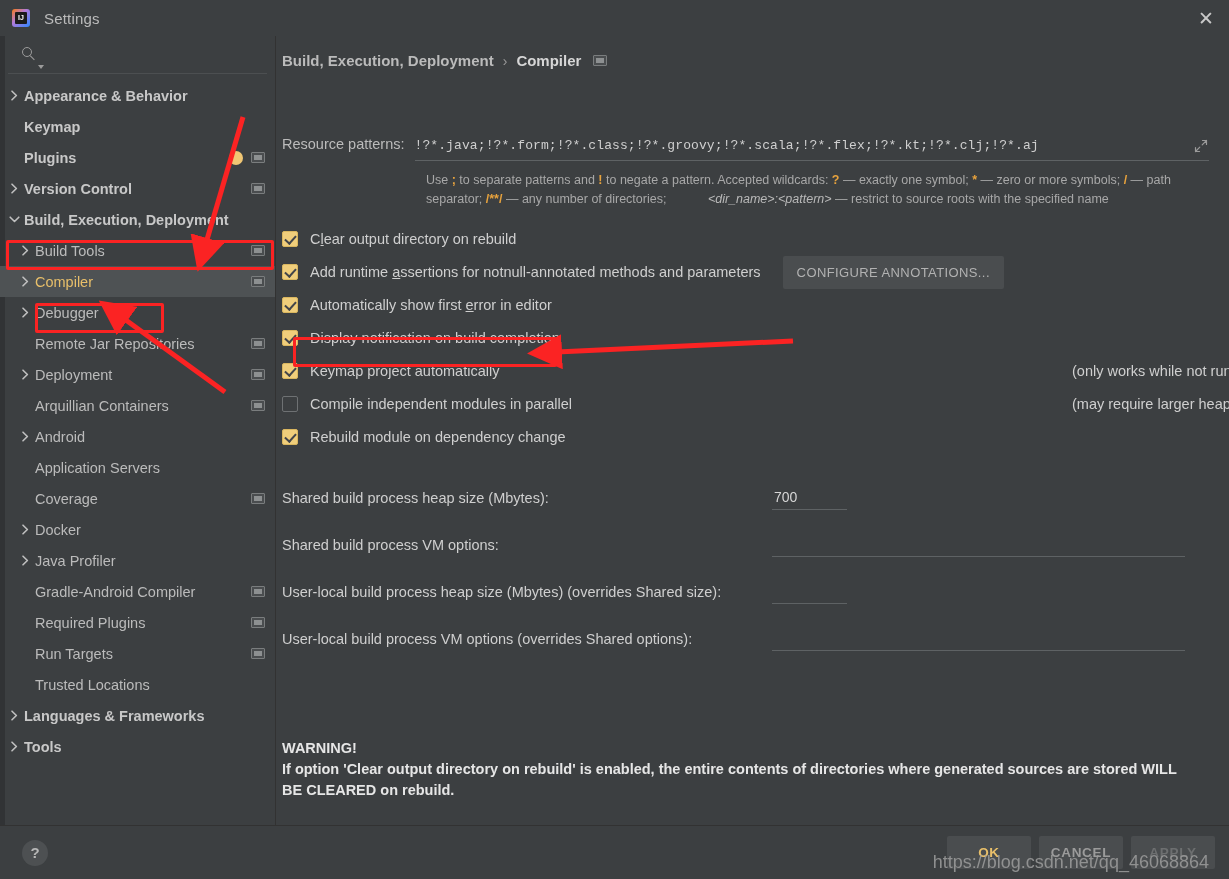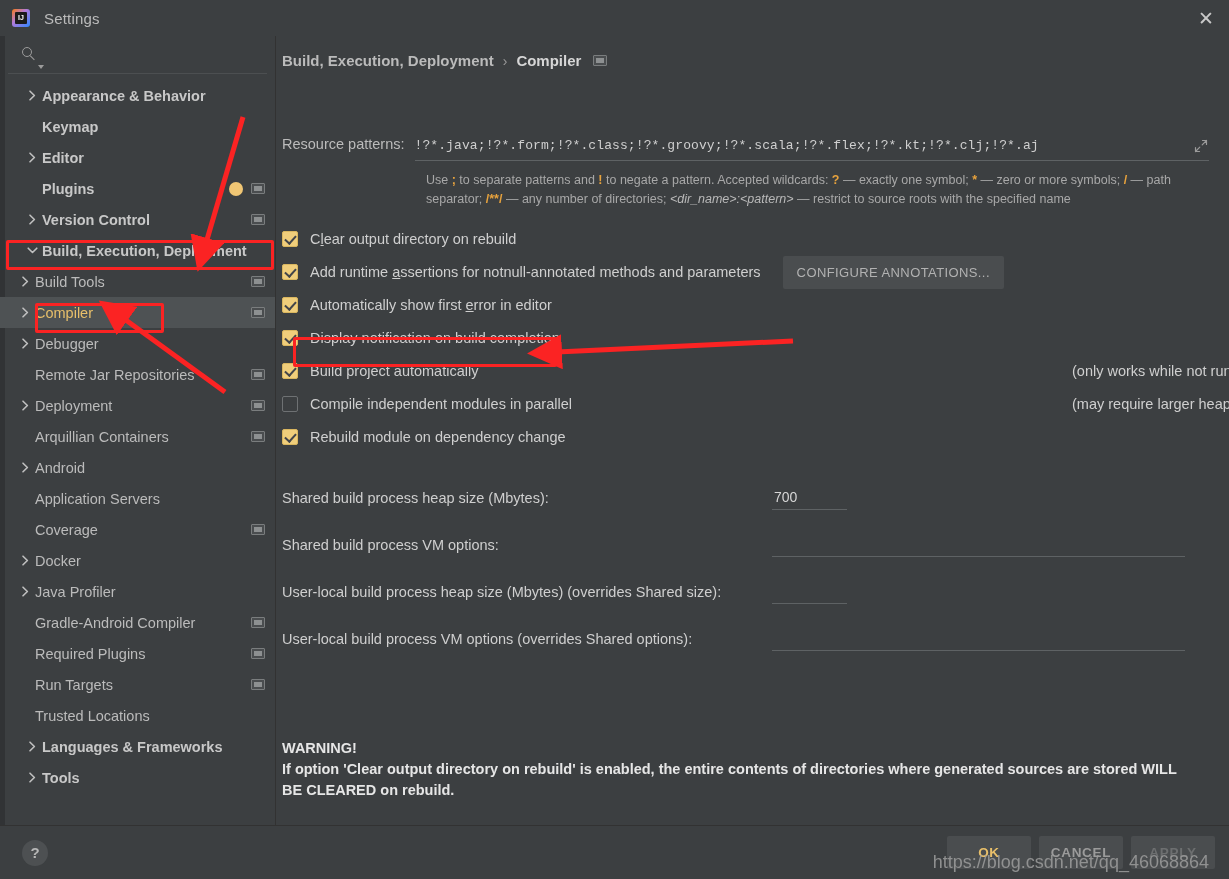--- a/index.html
+++ b/index.html
@@ -134,21 +134,21 @@
     content: ""; position: absolute; left: 2px; top: 2px;
     right: 2px; bottom: 2px; background: #8d9091;
   }
   .dot-update {
     margin-left: auto; width: 14px; height: 14px;
     border-radius: 50%; background: #f0c674; flex: 0 0 14px;
   }
   .dot-update + .badge-proj { margin-left: 8px; }
 
   
-  .lvl0 { padding-left: 22px; }
+  .lvl0 { padding-left: 4px; }
   .lvl1 { padding-left: 15px; }
   .lvl0 .tree-label, .lvl1 .tree-label { }
 
   
   .main {
     flex: 1 1 auto; background: #3c3f41;
     position: relative; overflow: hidden;
     padding: 0 20px 0 0;
   }
   .breadcrumb {
@@ -187,21 +187,21 @@
     margin-left: auto; flex: 0 0 auto;
     width: 16px; height: 16px; position: relative; cursor: pointer;
   }
 
   .hint-block {
     margin: 10px 0 0 150px;
     max-width: 750px;
     font-size: 12.5px; line-height: 19px; color: #a8a8a8;
   }
   .hi { color: #e8a33d; font-weight: bold; }
-  .it { font-style: italic; color: #b9b9b9; }
+  .it { font-style: italic; color: #b9b9b9; margin-left: 38px; }
 
   .checks { margin: 14px 0 0 6px; }
   .check-row {
     display: flex; align-items: center;
     height: 33px; position: relative;
   }
   .cb {
     width: 16px; height: 16px; flex: 0 0 16px;
     border-radius: 2px; position: relative;
     border: 1px solid #6e7173; background: #3c3f41;
@@ -329,28 +329,20 @@
             <span class="tw">
               <svg width="9" height="11" viewBox="0 0 9 11">
                 <path d="M2 1.2L6.4 5.5 2 9.8" stroke="#c0c0c0" stroke-width="1.6" fill="none" stroke-linecap="round" stroke-linejoin="round"></path>
               </svg>
             </span>
             <span class="tree-label">Appearance &amp; Behavior</span>
           </div>
           <div class="tree-row lvl0 bold">
             <span class="tw"></span>
             <span class="tree-label">Keymap</span>
-          </div>
-          <div class="tree-row lvl0 bold">
-            <span class="tw">
-              <svg width="9" height="11" viewBox="0 0 9 11">
-                <path d="M2 1.2L6.4 5.5 2 9.8" stroke="#c0c0c0" stroke-width="1.6" fill="none" stroke-linecap="round" stroke-linejoin="round"></path>
-              </svg>
-            </span>
-            <span class="tree-label">Editor</span>
           </div>
           <div class="tree-row lvl0 bold">
             <span class="tw"></span>
             <span class="tree-label">Plugins</span>
             <span class="dot-update"></span>
             <span class="badge-proj"></span>
           </div>
           <div class="tree-row lvl0 bold">
             <span class="tw">
               <svg width="9" height="11" viewBox="0 0 9 11">
@@ -522,21 +514,21 @@
           <div class="check-row">
             <span class="cb on"></span>
             <span class="check-label"><span>Automatically show first </span><span class="mn">e</span><span>rror in editor</span></span>
           </div>
           <div class="check-row">
             <span class="cb on"></span>
             <span class="check-label"><span>Display notification on build completion</span><span class="mn"></span><span></span></span>
           </div>
           <div class="check-row">
             <span class="cb on"></span>
-            <span class="check-label"><span>Build project automatically</span><span class="mn"></span><span></span></span>
+            <span class="check-label"><span>Keymap project automatically</span><span class="mn"></span><span></span></span>
             <span class="side-note">(only works while not running / debugging)</span>
           </div>
           <div class="check-row">
             <span class="cb"></span>
             <span class="check-label"><span>Compile independent modules in parallel</span><span class="mn"></span><span></span></span>
             <span class="side-note">(may require larger heap size)</span>
           </div>
           <div class="check-row">
             <span class="cb on"></span>
             <span class="check-label"><span>Rebuild module on dependency change</span><span class="mn"></span><span></span></span>

